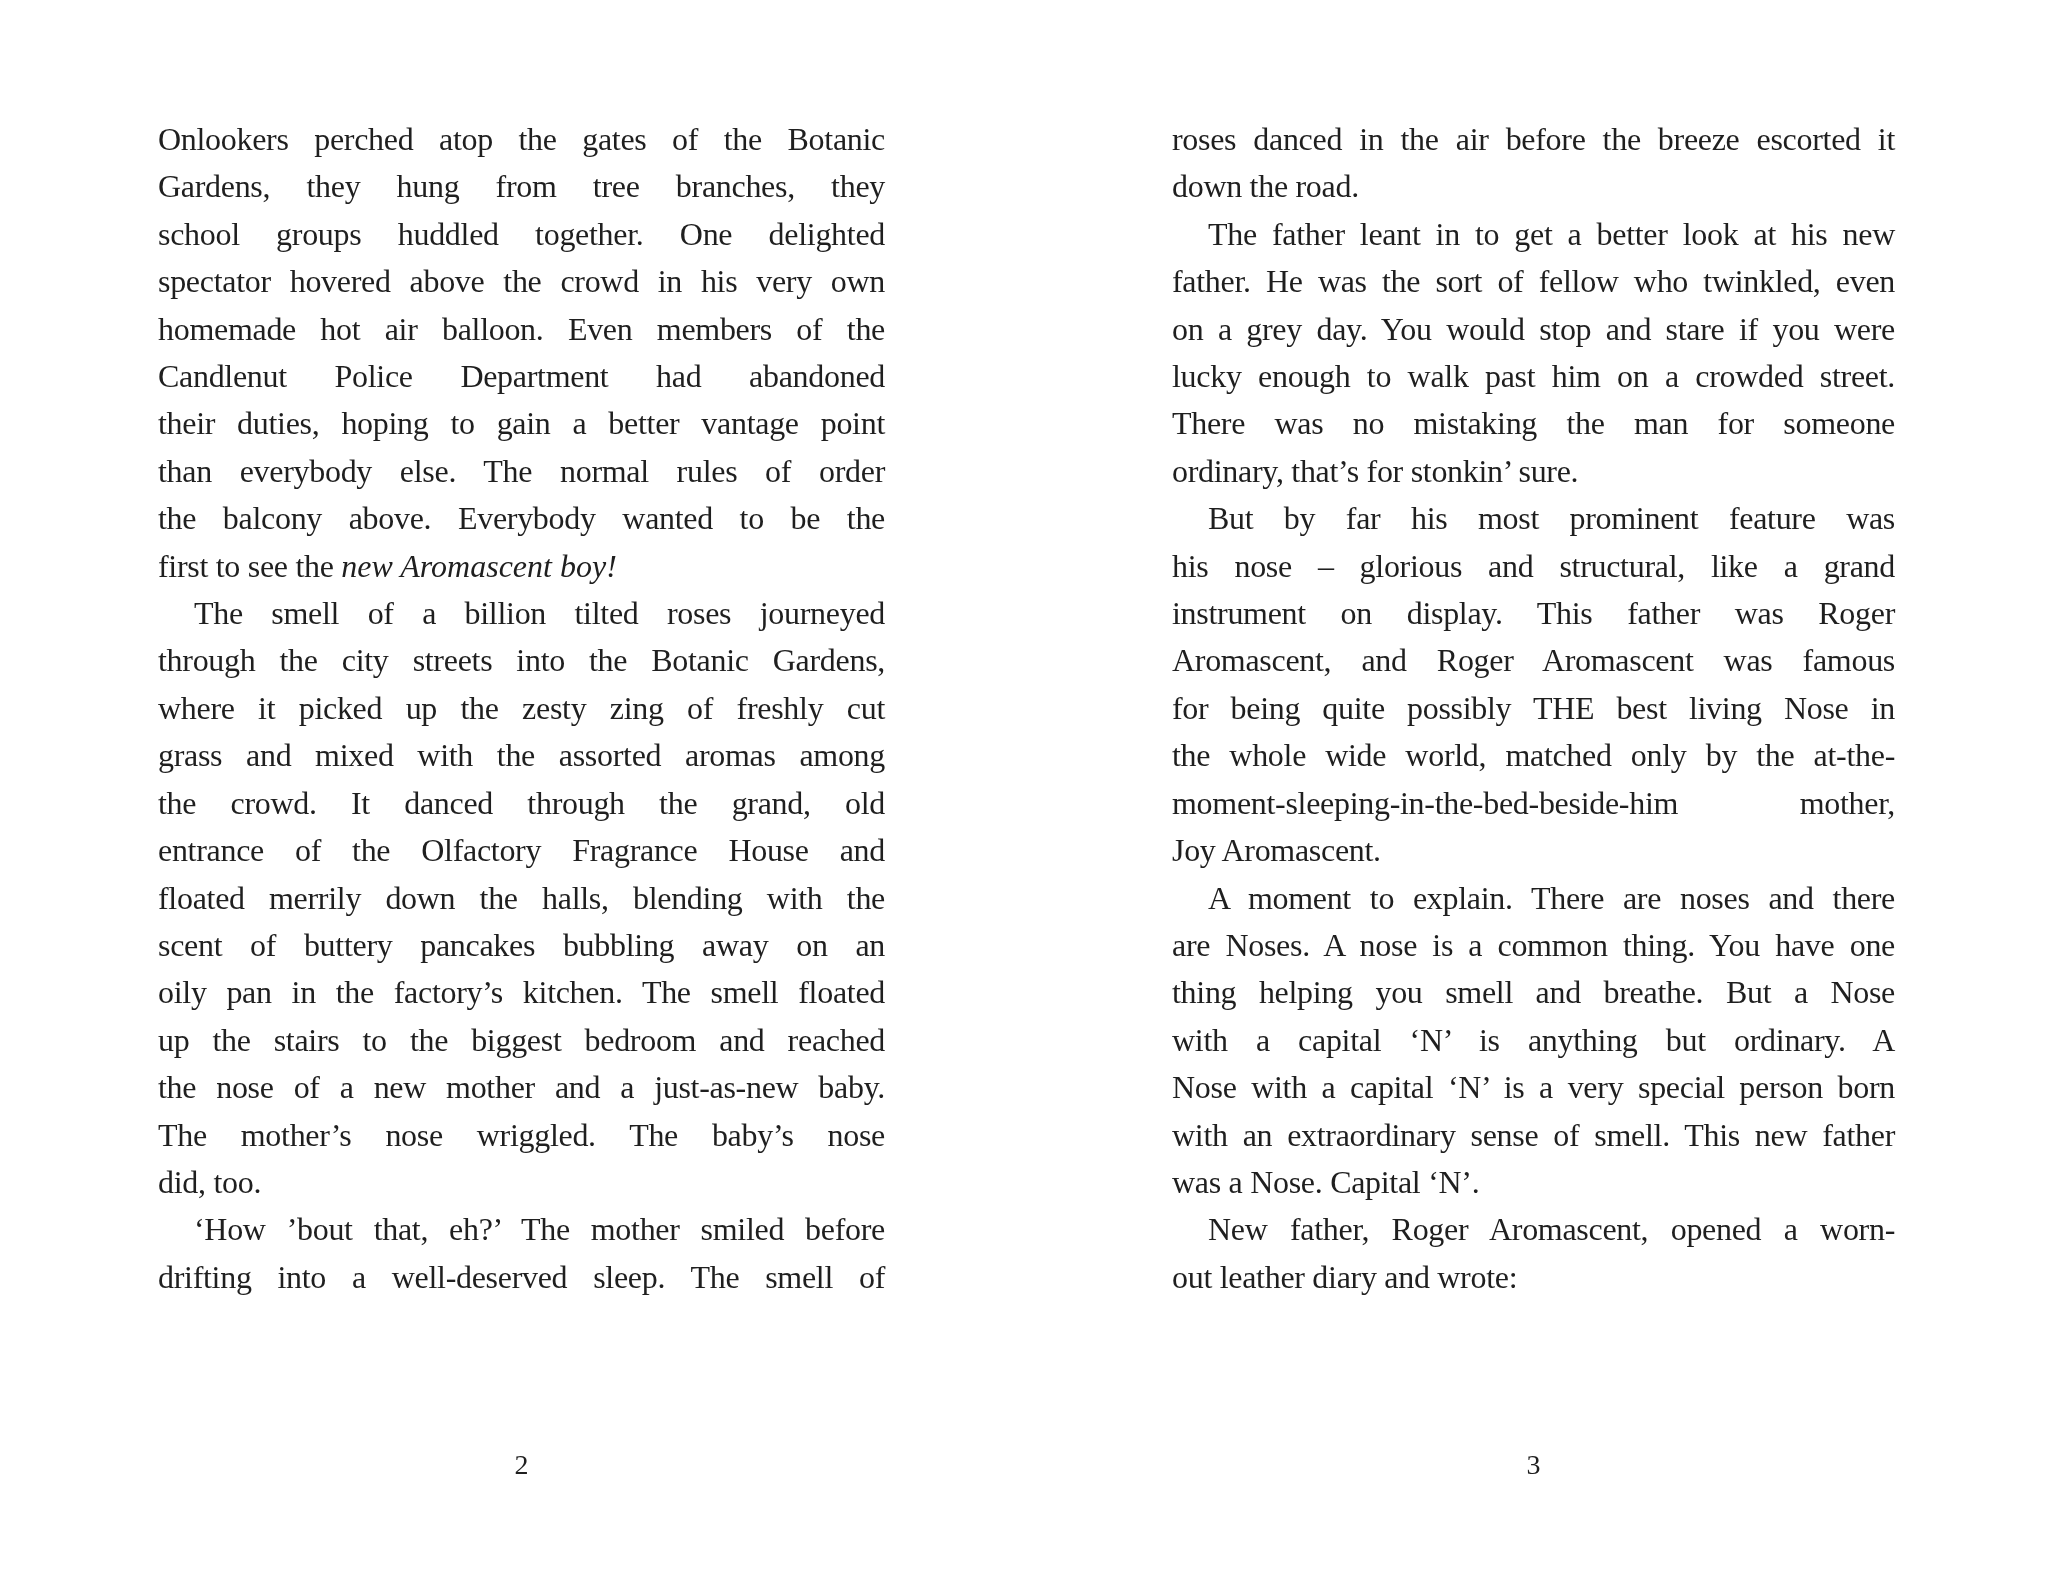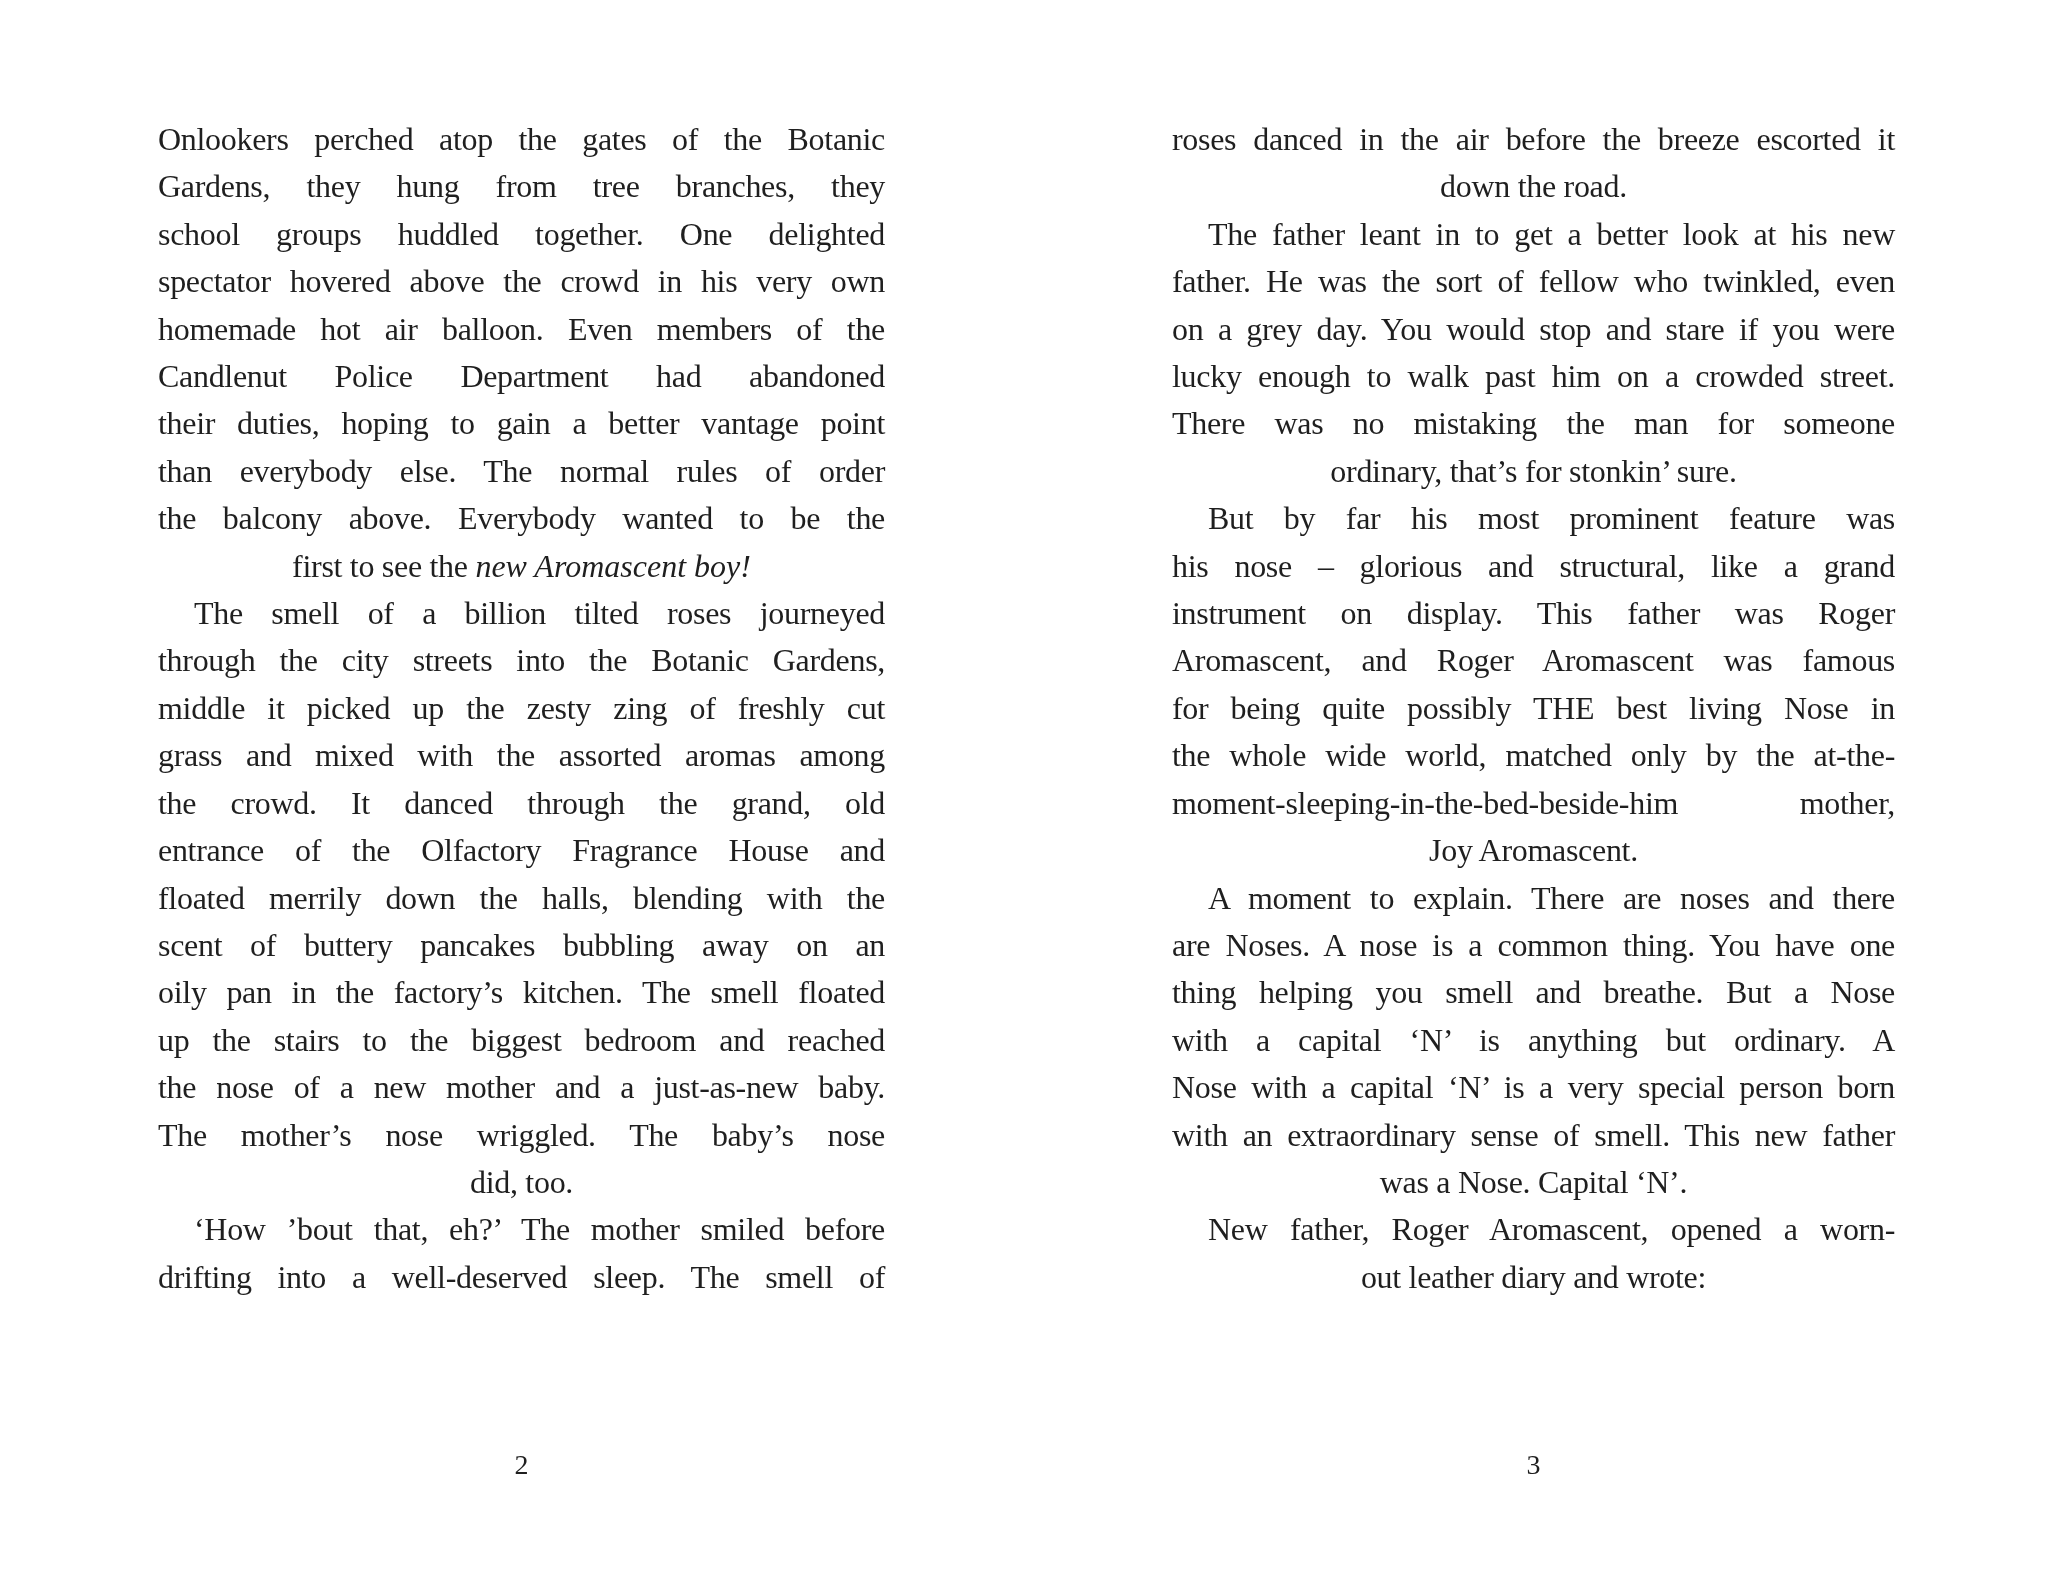--- a/index.html
+++ b/index.html
@@ -25,21 +25,21 @@
     position: absolute;
     top: 116px;
     font-size: 32px;
     line-height: 47.4px;
     letter-spacing: -0.3px;
   }
   .page-text.left  { left: 158px;  width: 727px; }
   .page-text.right { left: 1172px; width: 723px; }
   .line {
     width: 100%;
-    text-align: center;
+    text-align: left;
     white-space: normal;
   }
   .line.just {
     text-align: justify;
     text-align-last: justify;
   }
   .line.indent {
     padding-left: 36px;
     box-sizing: border-box;
   }
@@ -69,21 +69,21 @@
       <div class="line just">school groups huddled together. One delighted</div>
       <div class="line just">spectator hovered above the crowd in his very own</div>
       <div class="line just">homemade hot air balloon. Even members of the</div>
       <div class="line just">Candlenut Police Department had abandoned</div>
       <div class="line just">their duties, hoping to gain a better vantage point</div>
       <div class="line just">than everybody else. The normal rules of order</div>
       <div class="line just">the balcony above. Everybody wanted to be the</div>
       <div class="line">first to see the <em>new Aromascent boy!</em></div>
       <div class="line just indent">The smell of a billion tilted roses journeyed</div>
       <div class="line just">through the city streets into the Botanic Gardens,</div>
-      <div class="line just">middle it picked up the zesty zing of freshly cut</div>
+      <div class="line just">where it picked up the zesty zing of freshly cut</div>
       <div class="line just">grass and mixed with the assorted aromas among</div>
       <div class="line just">the crowd. It danced through the grand, old</div>
       <div class="line just">entrance of the Olfactory Fragrance House and</div>
       <div class="line just">floated merrily down the halls, blending with the</div>
       <div class="line just">scent of buttery pancakes bubbling away on an</div>
       <div class="line just">oily pan in the factory’s kitchen. The smell floated</div>
       <div class="line just">up the stairs to the biggest bedroom and reached</div>
       <div class="line just">the nose of a new mother and a just-as-new baby.</div>
       <div class="line just">The mother’s nose wriggled. The baby’s nose</div>
       <div class="line">did, too.</div>

